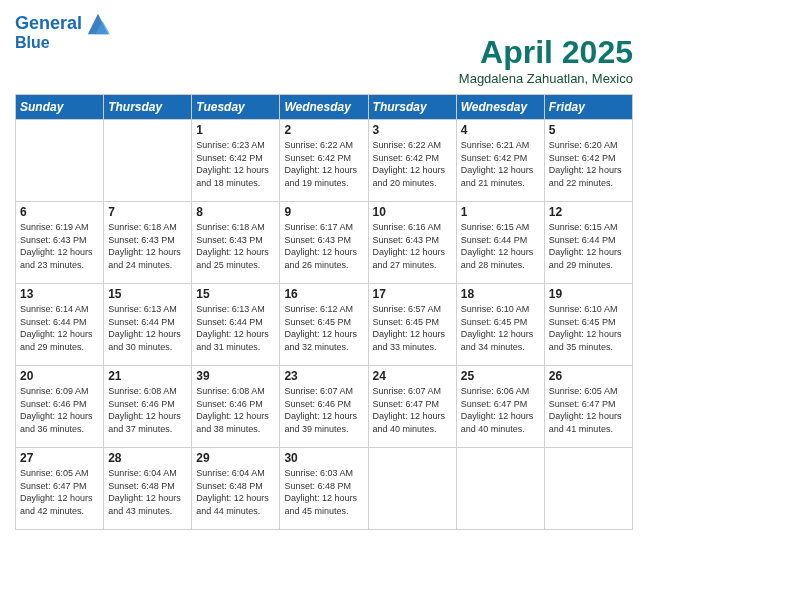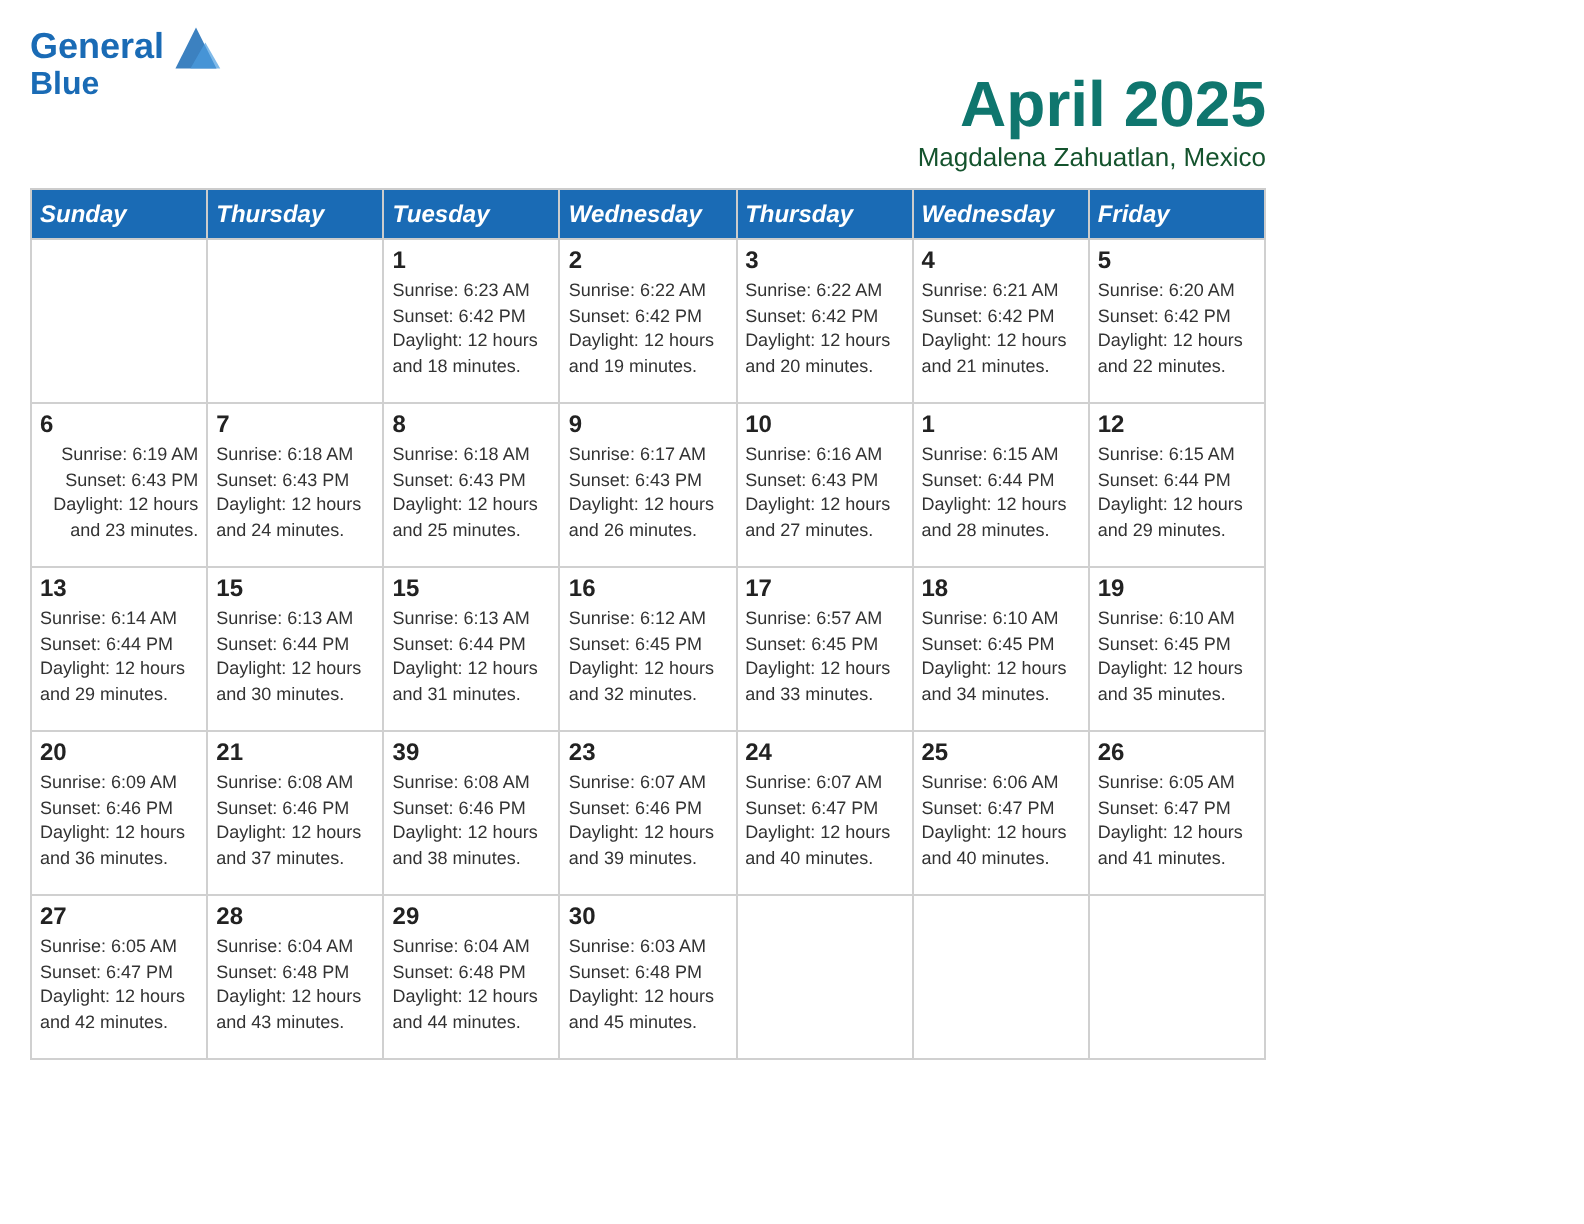--- a/index.html
+++ b/index.html
@@ -163,21 +163,21 @@
           <td>
             <span class="day-number">5</span>
             <div class="day-info" style="white-space: pre-line;">Sunrise: 6:20 AM
 Sunset: 6:42 PM
 Daylight: 12 hours and 22 minutes.</div>
           </td>
         </tr>
         <tr>
           <td>
             <span class="day-number">6</span>
-            <div class="day-info" style="white-space: pre-line; text-align: right;">Sunrise: 6:19 AM
+            <div class="day-info" style="white-space: pre-line;">Sunrise: 6:19 AM
 Sunset: 6:43 PM
 Daylight: 12 hours and 23 minutes.</div>
           </td>
           <td>
             <span class="day-number">7</span>
             <div class="day-info" style="white-space: pre-line;">Sunrise: 6:18 AM
 Sunset: 6:43 PM
 Daylight: 12 hours and 24 minutes.</div>
           </td>
           <td>

